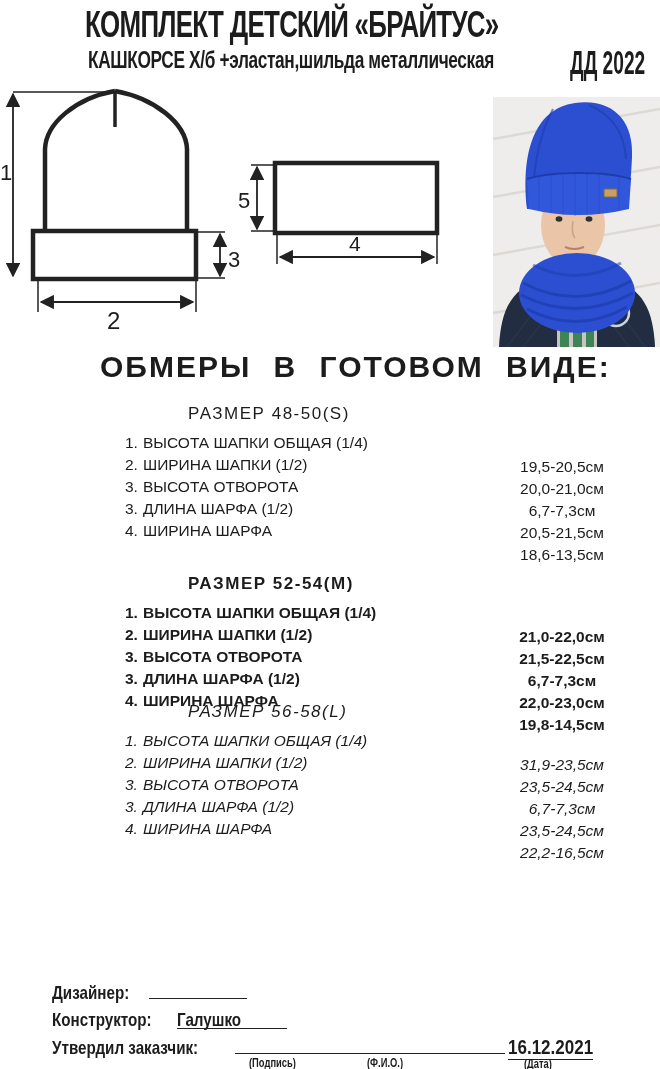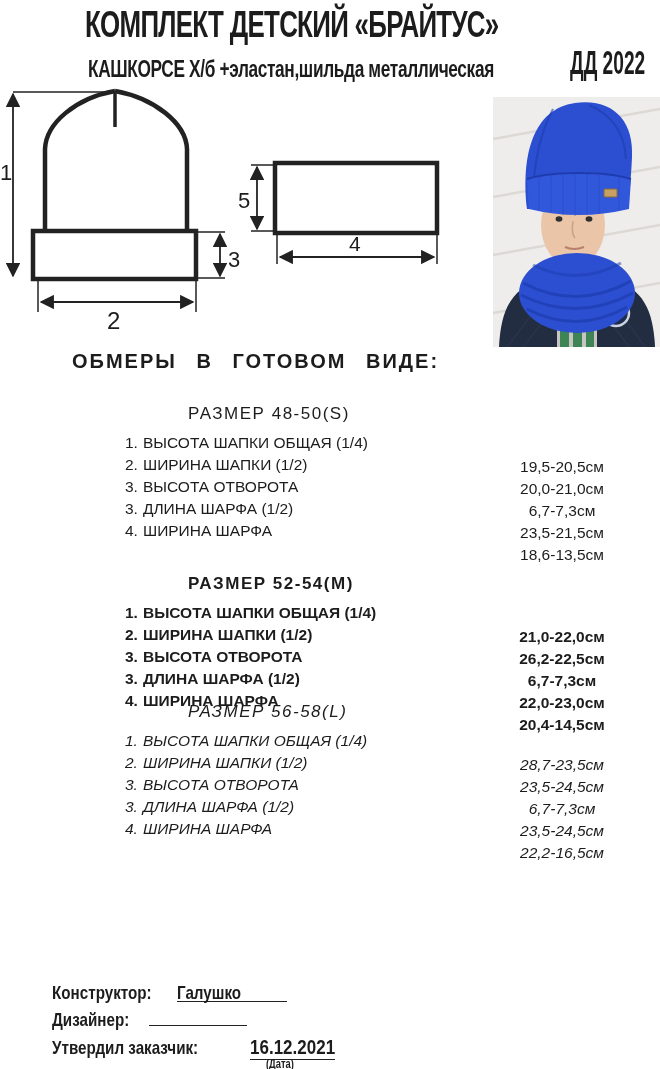--- a/index.html
+++ b/index.html
@@ -4,49 +4,49 @@
 <style>
   * { margin:0; padding:0; box-sizing:border-box; }
   html,body { width:660px; height:1069px; background:#ffffff; overflow:hidden;
               font-family:"Liberation Sans", sans-serif; color:#1c1c1c; }
   #page { position:relative; width:660px; height:1069px; background:#fff; }
 
   .cond { display:inline-block; white-space:nowrap; font-weight:700; transform-origin:0 60%; }
 
   .doc-title   { position:absolute; left:85px;  top:4px;  font-size:36px; }
   .doc-title .cond { transform:scaleX(.72); letter-spacing:-1px; }
-  .doc-sub     { position:absolute; left:88px;  top:55px; font-size:24px; }
+  .doc-sub     { position:absolute; left:88px;  top:46px; font-size:24px; }
   .doc-sub .cond   { transform:scaleX(.72); letter-spacing:-0.5px; }
   .doc-code    { position:absolute; left:570px; top:44px; font-size:33px; }
   .doc-code .cond  { transform:scaleX(.58); }
 
   .drawings { position:absolute; left:0; top:85px; width:660px; height:265px; }
 
-  .section-title { position:absolute; left:72px; top:350px; font-size:20px; font-weight:700;
+  .section-title { position:absolute; left:100px; top:350px; font-size:30px; font-weight:700;
                    letter-spacing:2px; word-spacing:12px; }
 
   .size-block { position:absolute; left:0; width:660px; }
   .size-title { margin-left:188px; font-size:17px; letter-spacing:1.5px; line-height:24px;
                 margin-bottom:6px; }
   .mrow  { display:flex; align-items:center; height:22px; margin-left:125px; width:512px;
            font-size:15.5px; }
   .mnum  { margin-right:5px; }
   .mlabel{ flex:1; }
   .mval  { width:150px; text-align:center;margin-top:48px; }
 
   .footer { position:absolute; left:52px; top:982px; font-size:19px; }
   .frow { position:relative; height:27px; white-space:nowrap; }
   .frow .cond { transform:scaleX(.8); font-size:19px; }
   .uline { display:inline-block; border-bottom:1.6px solid #222; height:15px; vertical-align:baseline; }
   .u-designer { width:98px; }
   .u-name { display:inline-block; border-bottom:1.6px solid #222; min-width:110px; height:20px; }
   .u-long { position:relative; width:270px; }
   .caption { position:absolute; top:17px; font-size:12px; font-weight:700; transform:scaleX(.78);
              transform-origin:0 50%; }
-  .date-wrap { position:relative; display:inline-block; margin-left:15px; }
+  .date-wrap { position:relative; display:inline-block; margin-left:3px; }
   .date-text { display:inline-block; border-bottom:1.6px solid #222; font-weight:700;
                font-size:20px; transform:scaleX(.85); transform-origin:0 60%; }
   text { font-family:"Liberation Sans", sans-serif; fill:#1c1c1c; }
 </style>
 </head>
 <body>
 
 <div id="page">
 
   <div class="doc-title">
@@ -180,64 +180,64 @@
       <span class="mval">20,0-21,0см</span>
     </div>
     <div class="mrow">
       <span class="mnum">3.</span>
       <span class="mlabel">ВЫСОТА ОТВОРОТА</span>
       <span class="mval">6,7-7,3см</span>
     </div>
     <div class="mrow">
       <span class="mnum">3.</span>
       <span class="mlabel">ДЛИНА ШАРФА (1/2)</span>
-      <span class="mval">23,5-21,5см</span>
+      <span class="mval">20,5-21,5см</span>
     </div>
     <div class="mrow">
       <span class="mnum">4.</span>
       <span class="mlabel">ШИРИНА ШАРФА</span>
       <span class="mval">18,6-13,5см</span>
     </div>
   </div>
 
   <div class="size-block" style="top:572px;font-weight:bold;">
     <div class="size-title">РАЗМЕР 52-54(М)</div>
     <div class="mrow">
       <span class="mnum">1.</span>
       <span class="mlabel">ВЫСОТА ШАПКИ ОБЩАЯ (1/4)</span>
       <span class="mval">21,0-22,0см</span>
     </div>
     <div class="mrow">
       <span class="mnum">2.</span>
       <span class="mlabel">ШИРИНА ШАПКИ (1/2)</span>
-      <span class="mval">26,2-22,5см</span>
+      <span class="mval">21,5-22,5см</span>
     </div>
     <div class="mrow">
       <span class="mnum">3.</span>
       <span class="mlabel">ВЫСОТА ОТВОРОТА</span>
       <span class="mval">6,7-7,3см</span>
     </div>
     <div class="mrow">
       <span class="mnum">3.</span>
       <span class="mlabel">ДЛИНА ШАРФА (1/2)</span>
       <span class="mval">22,0-23,0см</span>
     </div>
     <div class="mrow">
       <span class="mnum">4.</span>
       <span class="mlabel">ШИРИНА ШАРФА</span>
-      <span class="mval">20,4-14,5см</span>
+      <span class="mval">19,8-14,5см</span>
     </div>
   </div>
 
   <div class="size-block" style="top:700px;font-style:italic;">
     <div class="size-title">РАЗМЕР 56-58(L)</div>
     <div class="mrow">
       <span class="mnum">1.</span>
       <span class="mlabel">ВЫСОТА ШАПКИ ОБЩАЯ (1/4)</span>
-      <span class="mval">28,7-23,5см</span>
+      <span class="mval">31,9-23,5см</span>
     </div>
     <div class="mrow">
       <span class="mnum">2.</span>
       <span class="mlabel">ШИРИНА ШАПКИ (1/2)</span>
       <span class="mval">23,5-24,5см</span>
     </div>
     <div class="mrow">
       <span class="mnum">3.</span>
       <span class="mlabel">ВЫСОТА ОТВОРОТА</span>
       <span class="mval">6,7-7,3см</span>
@@ -249,23 +249,23 @@
     </div>
     <div class="mrow">
       <span class="mnum">4.</span>
       <span class="mlabel">ШИРИНА ШАРФА</span>
       <span class="mval">22,2-16,5см</span>
     </div>
   </div>
 
   <div class="footer">
     <div class="frow">
+      <span class="cond">Дизайнер:</span><span class="uline u-designer"></span>
+    </div>
+    <div class="frow">
       <span class="cond">Конструктор:</span><span class="u-name"><span class="cond">Галушко</span></span>
     </div>
     <div class="frow">
-      <span class="cond">Дизайнер:</span><span class="uline u-designer"></span>
-    </div>
-    <div class="frow">
-      <span class="cond">Утвердил заказчик:</span><span class="date-wrap"><span class="date-text">16.12.2021</span><span class="caption" style="left:16px;top:21px;">(Дата)</span></span>
+      <span class="cond">Утвердил заказчик:</span><span class="uline u-long"><span class="caption" style="left:14px;">(Подпись)</span><span class="caption" style="left:132px;">(Ф.И.О.)</span></span><span class="date-wrap"><span class="date-text">16.12.2021</span><span class="caption" style="left:16px;top:21px;">(Дата)</span></span>
     </div>
   </div>
 
 </div>
 
 </body></html>

